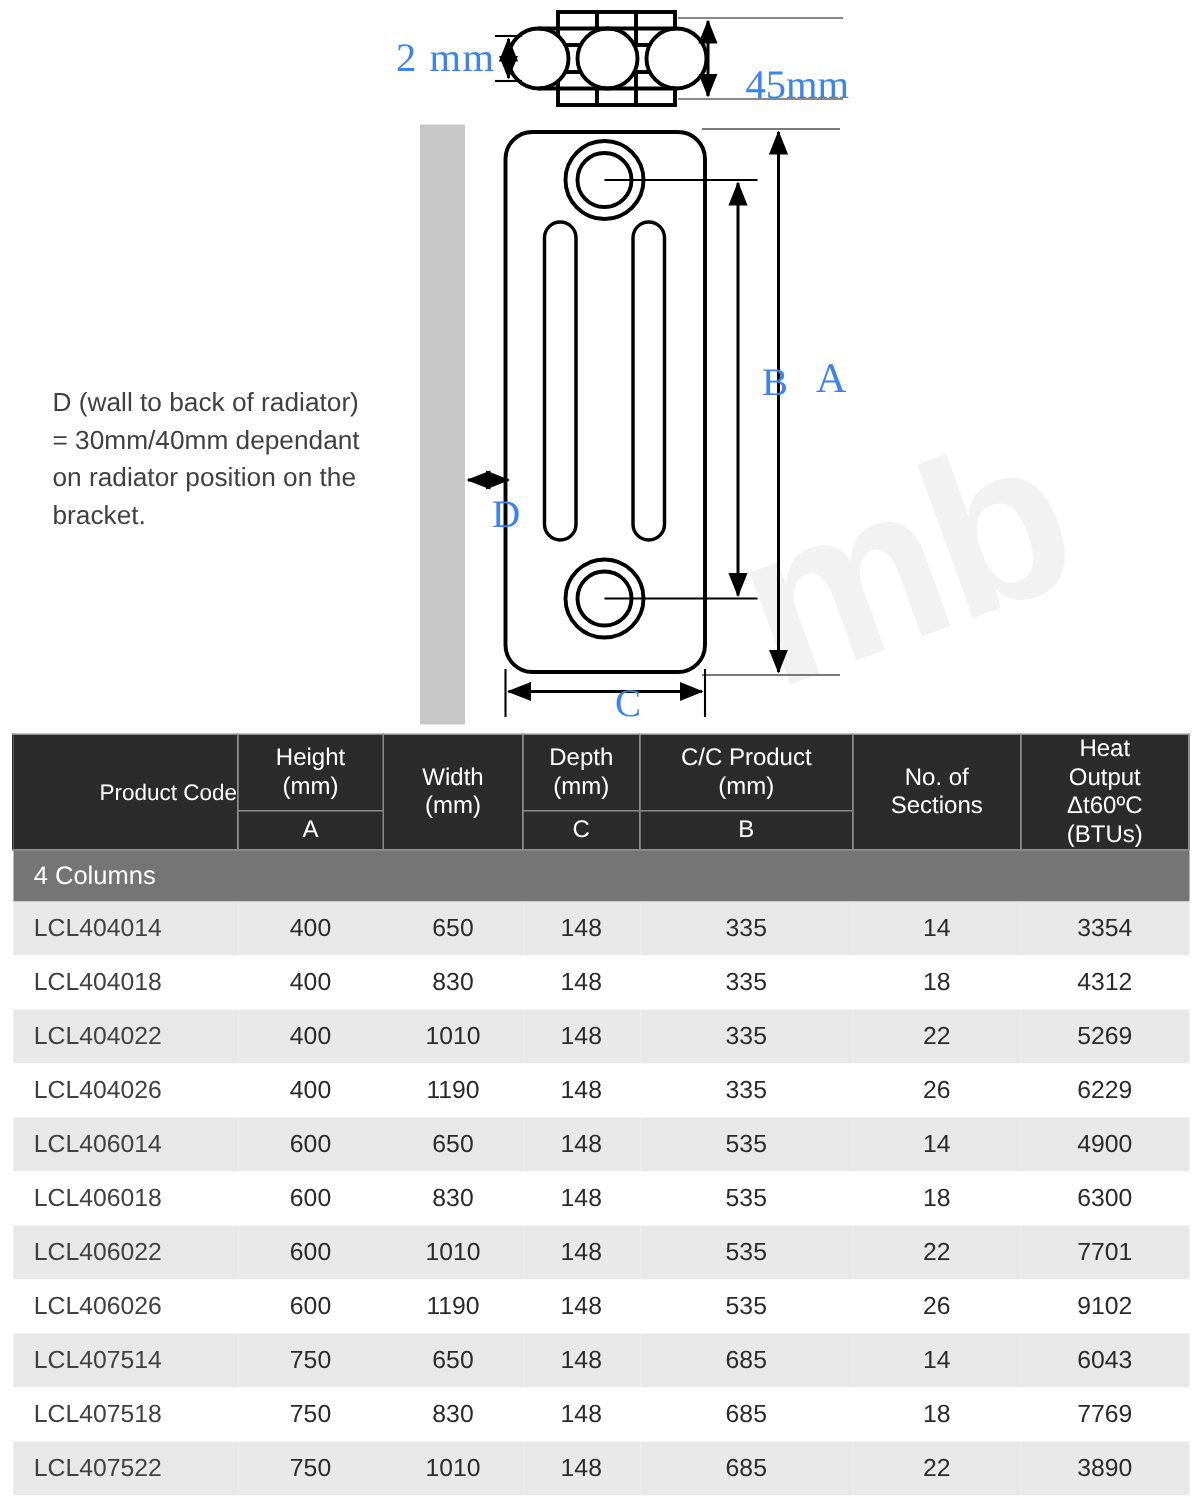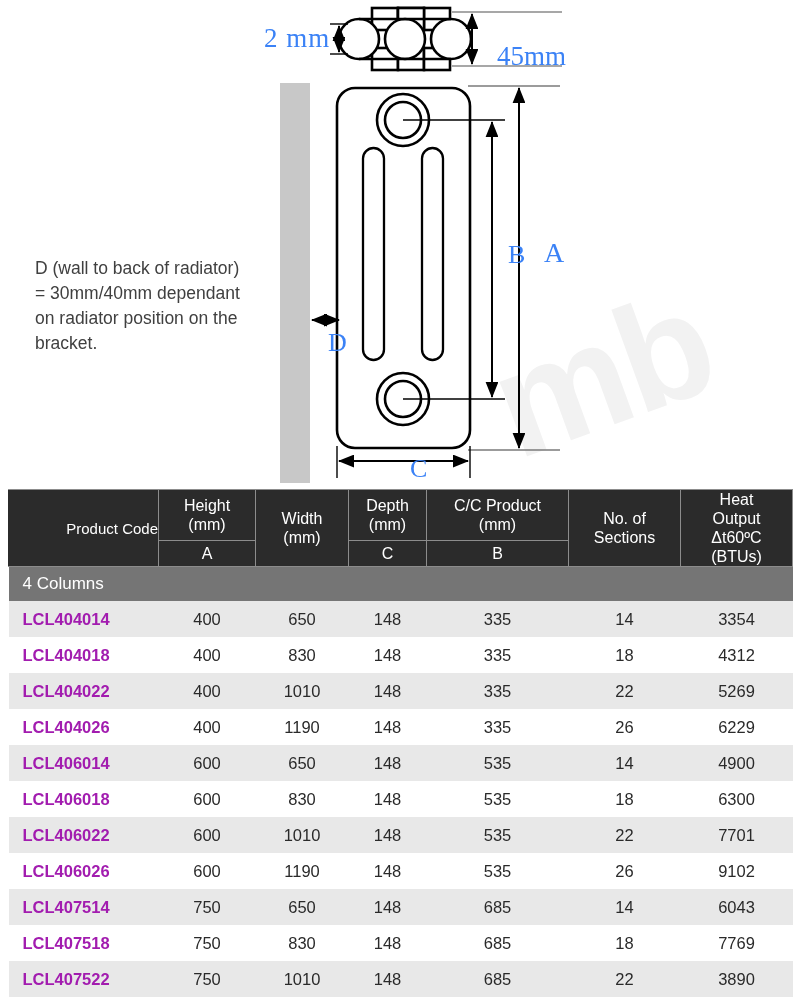--- a/index.html
+++ b/index.html
@@ -128,22 +128,22 @@
   tbody tr.data-row td {
     font-size: 16.5px;
     color: #2a2a2a;
     text-align: center;
     height: 36px;
     border: none;
   }
   tbody tr.data-row td.code {
     text-align: left;
     padding-left: 14px;
-    font-weight: 700;
-    color: #a21caf;
+    font-weight: 400;
+    color: #404040;
   }
   tbody tr.odd td { background: #e8e8e8; }
   tbody tr.even td { background: #ffffff; }
 </style>
 </head>
 <body>
 
 <div id="watermark">mb</div>
 
 <div id="diagram">

